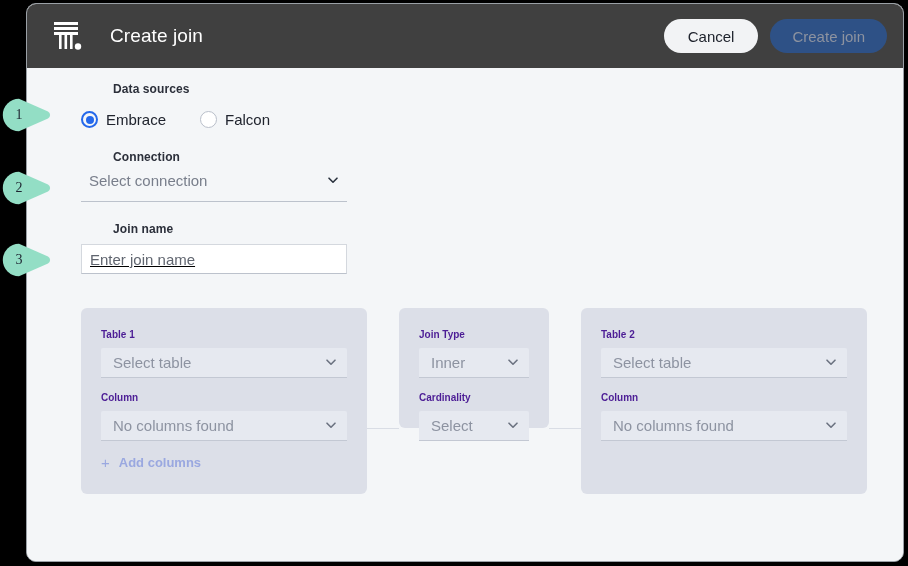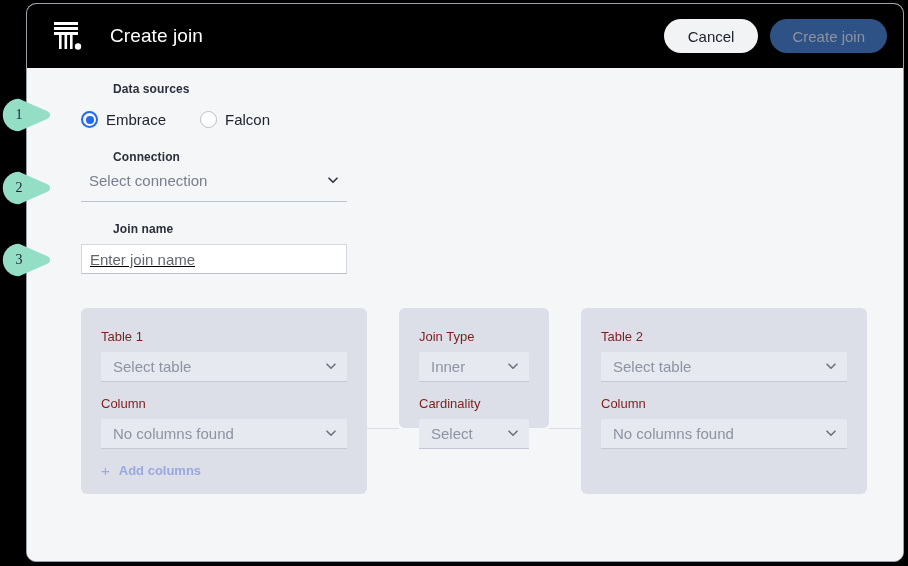--- a/index.html
+++ b/index.html
@@ -29,21 +29,21 @@
     box-sizing: border-box;
   }
 
   
   .header {
     position: absolute;
     left: 0;
     top: 0;
     right: 0;
     height: 64px;
-    background: #000000;
+    background: #404040;
     display: flex;
     align-items: center;
     padding: 0 16px 0 26px;
     box-sizing: border-box;
   }
   .logo {
     width: 30px;
     height: 32px;
     flex: 0 0 auto;
     display: block;
@@ -192,23 +192,23 @@
     border-radius: 6px;
     box-sizing: border-box;
   }
   .card-table1 { left: 54px;  top: 240px; width: 286px; height: 186px; }
   .card-jointype { left: 372px; top: 240px; width: 150px; height: 120px; padding-bottom: 0; }
   .card-table2 { left: 554px; top: 240px; width: 286px; height: 186px; }
 
   .card-inner { padding: 21px 20px 0 20px; }
 
   .card-label {
-    font-size: 13px;
-    font-weight: normal;
-    color: #7f1d1d;
+    font-size: 10px;
+    font-weight: bold;
+    color: #4c1d95;
   }
   .card-select {
     margin-top: 8px;
     margin-bottom: 14px;
     height: 30px;
     background: #e6e9f0;
     border-bottom: 1px solid #c3c8d3;
     display: flex;
     align-items: center;
     padding: 0 10px 0 12px;

